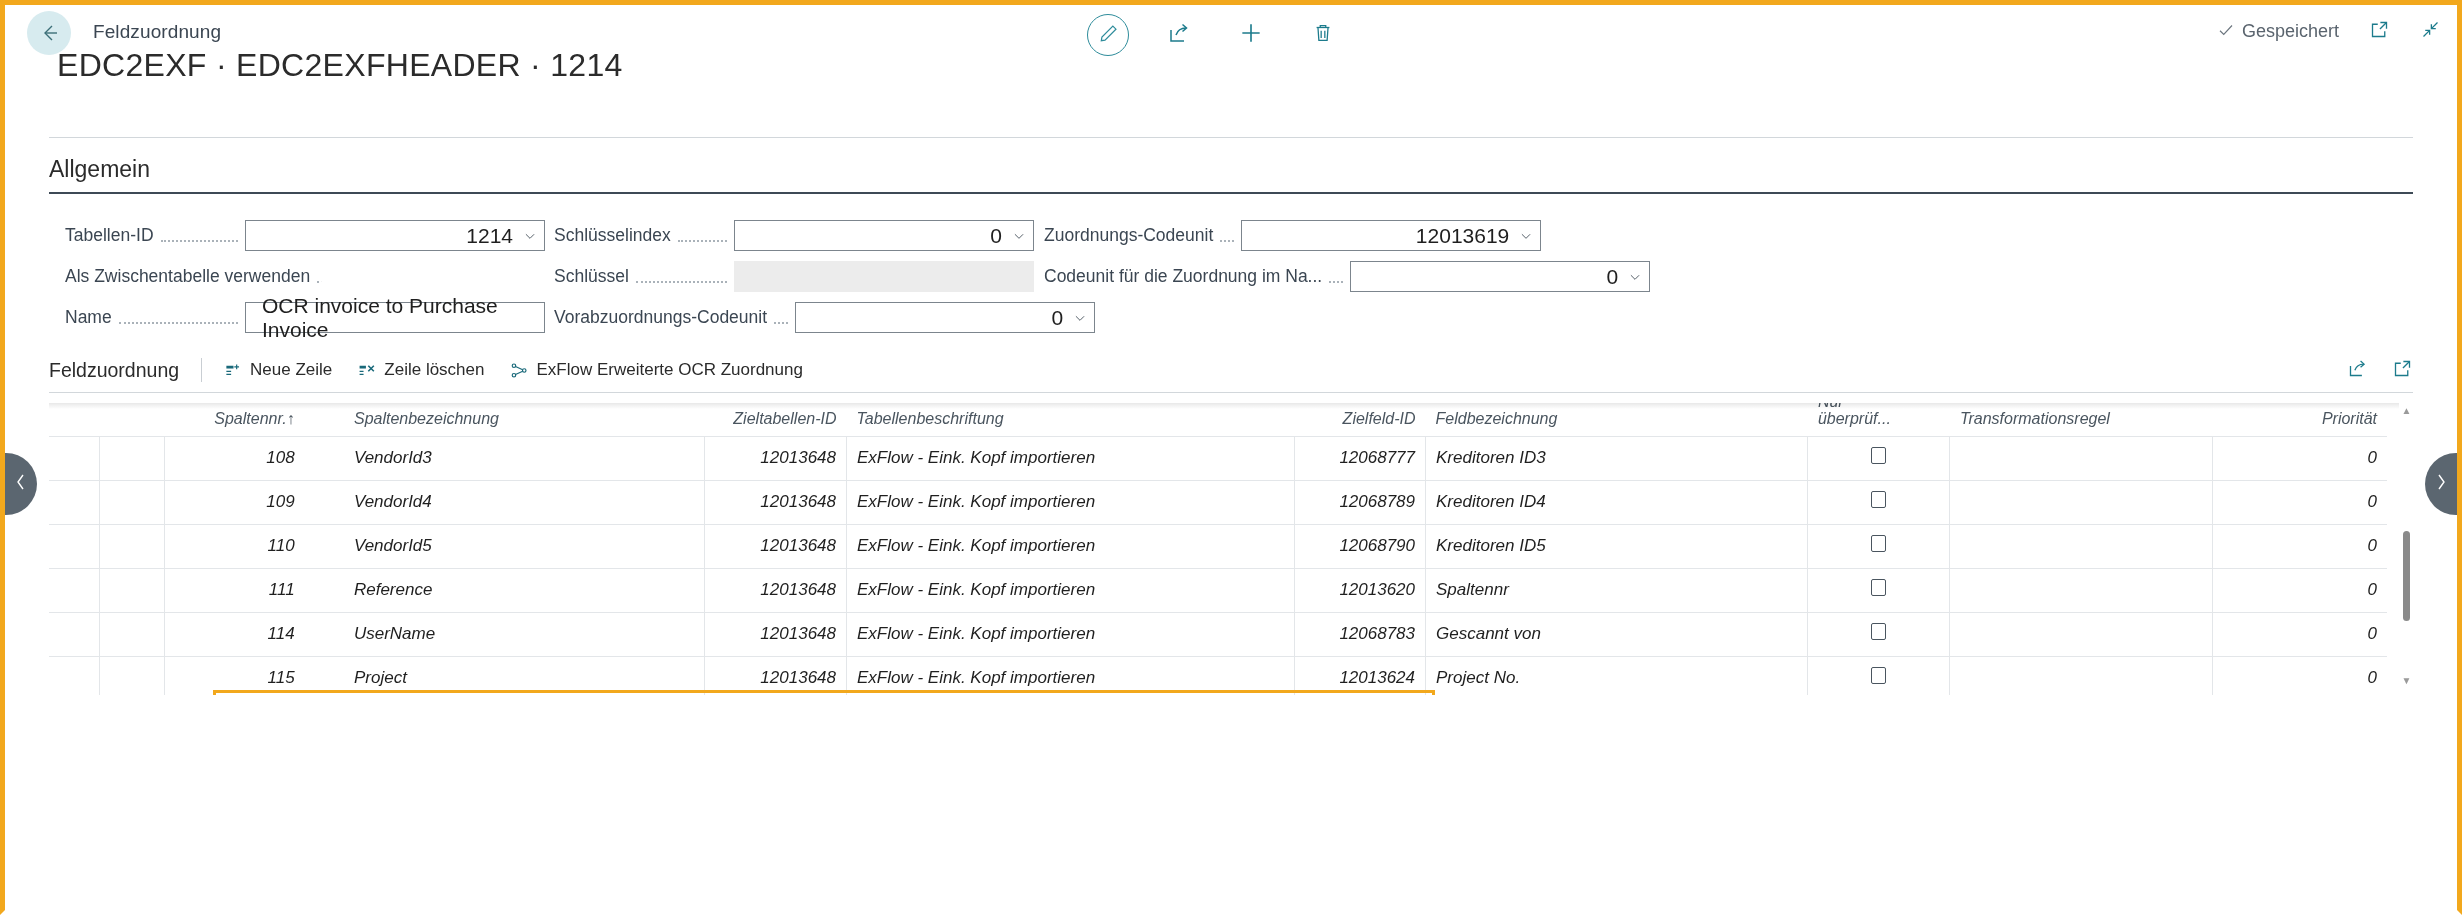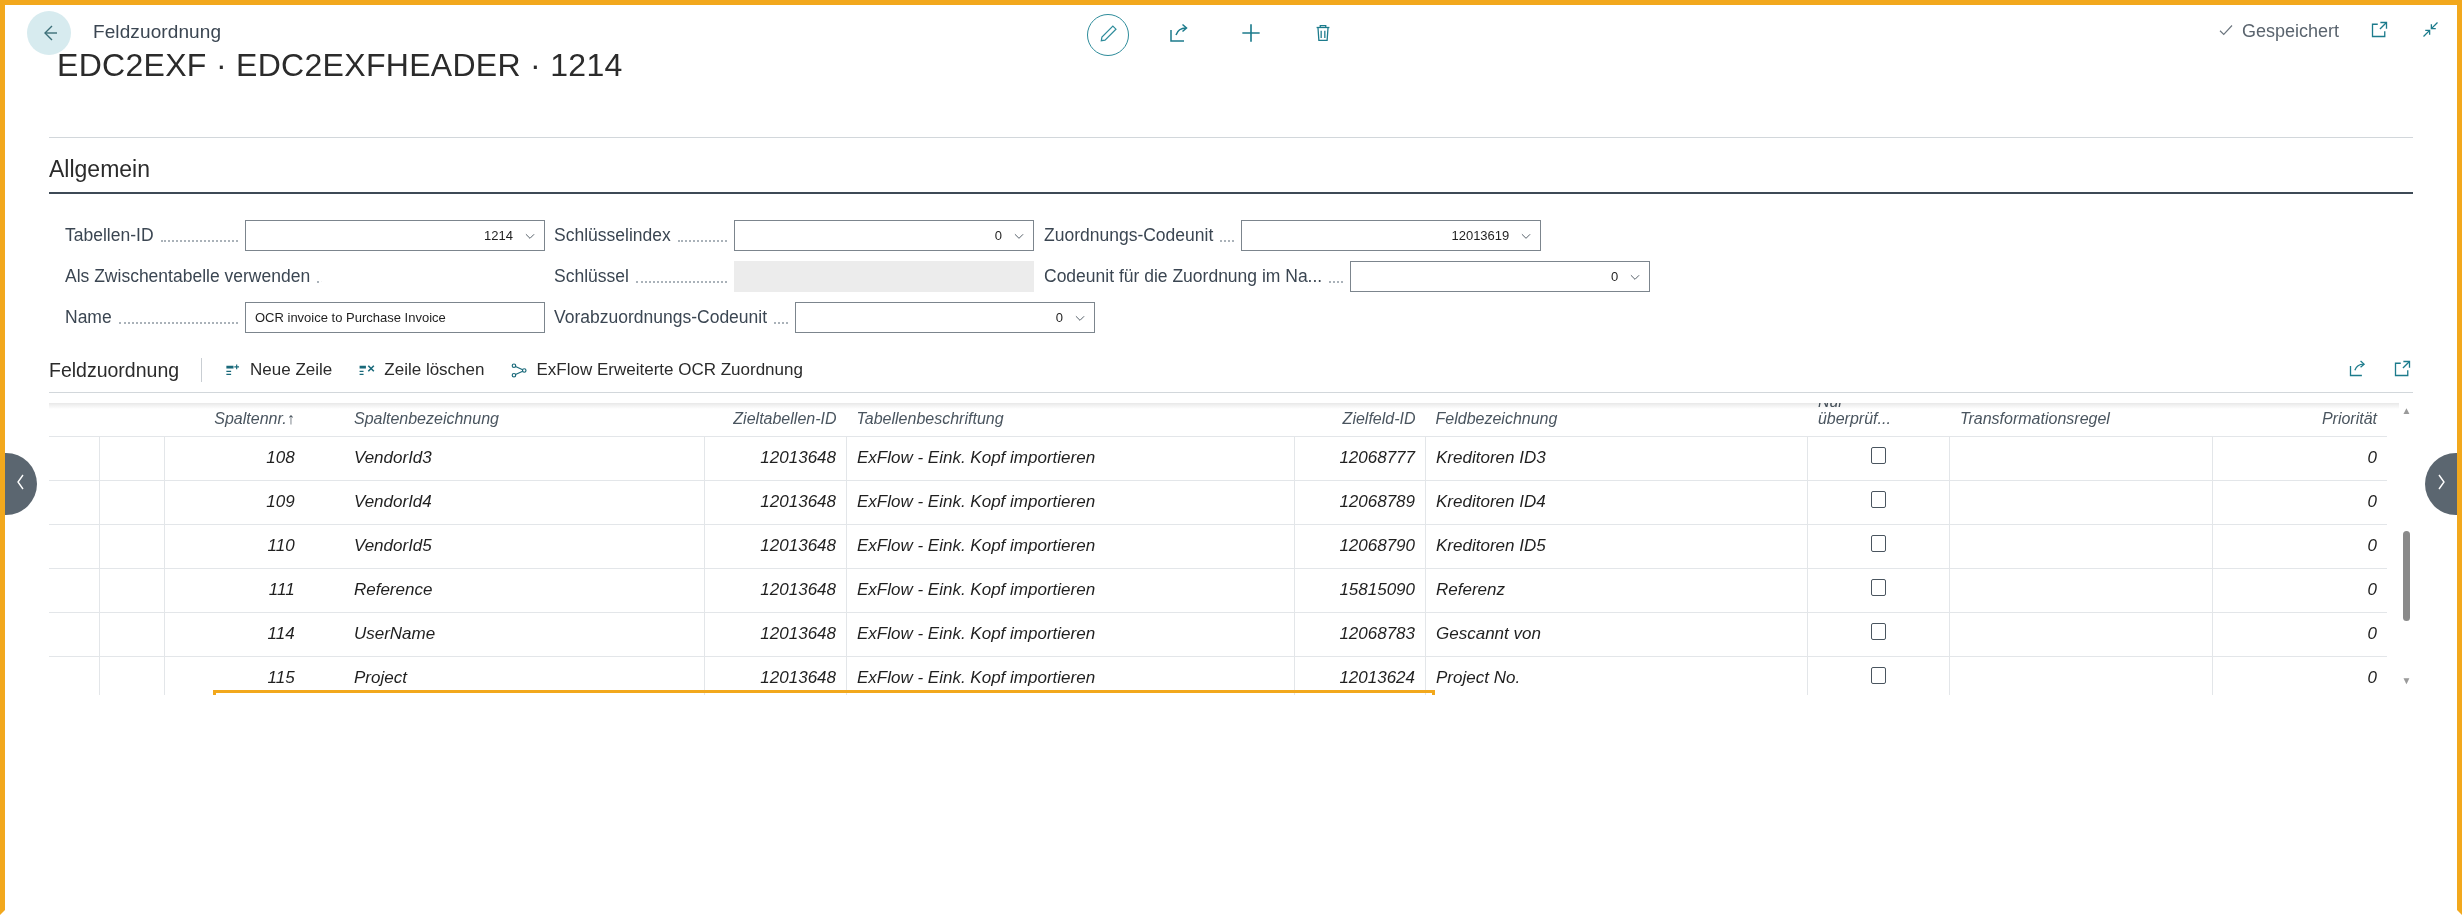--- a/index.html
+++ b/index.html
@@ -104,22 +104,22 @@
     border-bottom: 2px dotted #AAB2B9;
     height: 13px; min-width: 14px;
   }
   .fctl { flex: 0 0 auto; }
 
   .finput {
     width: 300px; height: 31px;
     border: 1px solid #7C858D;
     background: #fff;
     display: flex; align-items: center;
-    padding: 0 7px 0 9px;
-    font-size: 13px; color: #1F1F1F;
+    padding: 0 7px 0 16px;
+    font-size: 21px; color: #1F1F1F;
   }
   .finput .val { flex: 1 1 auto; text-align: right; }
   .finput .val.left { text-align: left; }
   .finput .caret { margin-left: 10px; color: #4A555F; display:flex; }
   .finput.disabled { background: #ECECEC; border: 1px solid #ECECEC; }
   .finput.noarrow .val { text-align: left; }
 
   .toggle {
     width: 44px; height: 22px; border-radius: 11px;
     background: #0E8391; position: relative; cursor: pointer;
@@ -594,22 +594,22 @@
                 <td class="r col-sep">0</td>
               </tr>
               <tr>
                 <td></td>
                 <td class="col-sep"></td>
                 <td class="r col-sep">111</td>
                 <td class="c"></td>
                 <td>Reference</td>
                 <td class="r col-sep">12013648</td>
                 <td class="col-sep">ExFlow - Eink. Kopf importieren</td>
-                <td class="r col-sep">15815090</td>
-                <td class="col-sep">Referenz</td>
+                <td class="r col-sep">12013620</td>
+                <td class="col-sep">Spaltennr</td>
                 <td class="c col-sep"><span class="cbx"></span></td>
                 <td class="col-sep"></td>
                 <td class="r col-sep">0</td>
               </tr>
               <tr>
                 <td></td>
                 <td class="col-sep"></td>
                 <td class="r col-sep">114</td>
                 <td class="c"></td>
                 <td>UserName</td>

